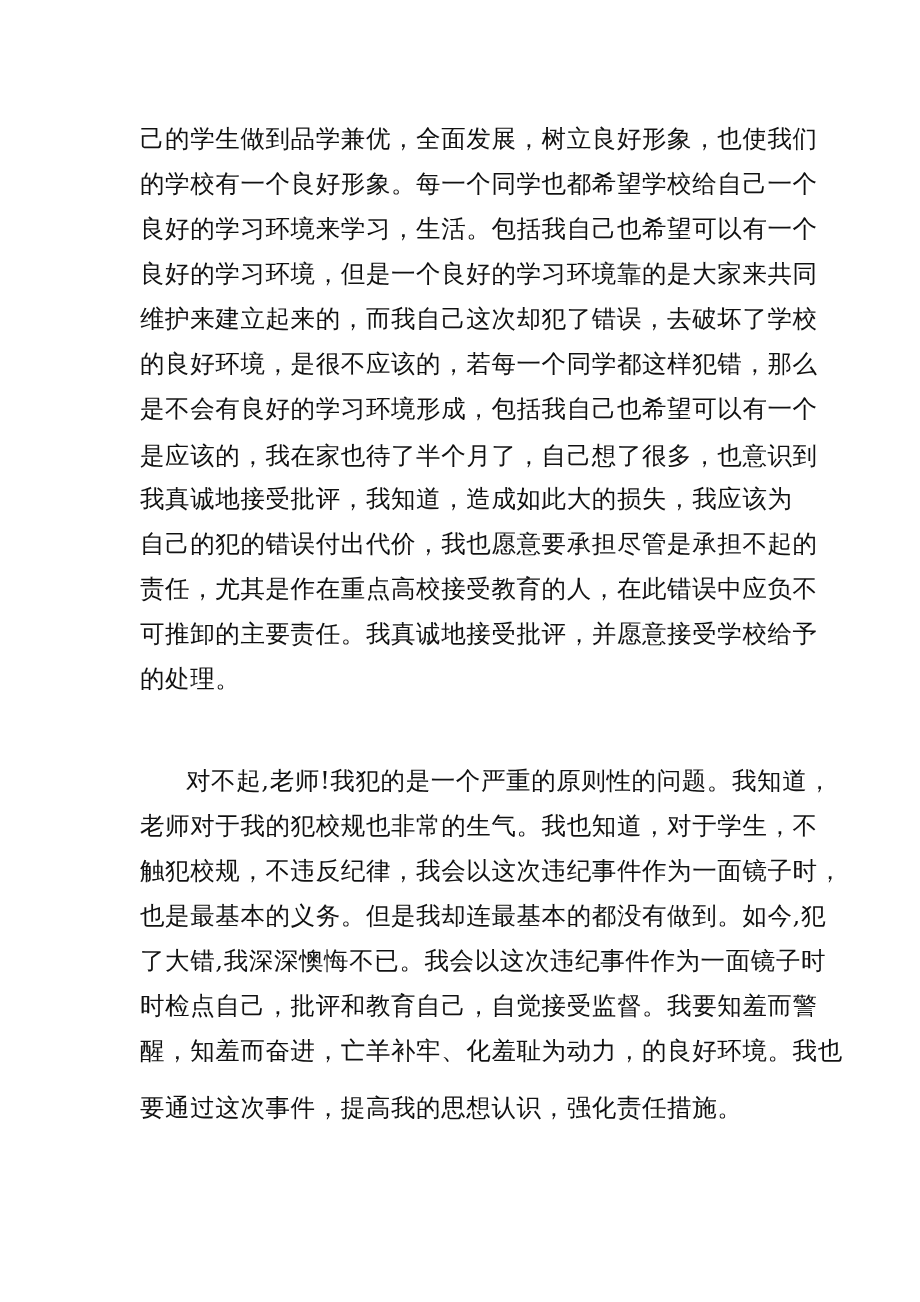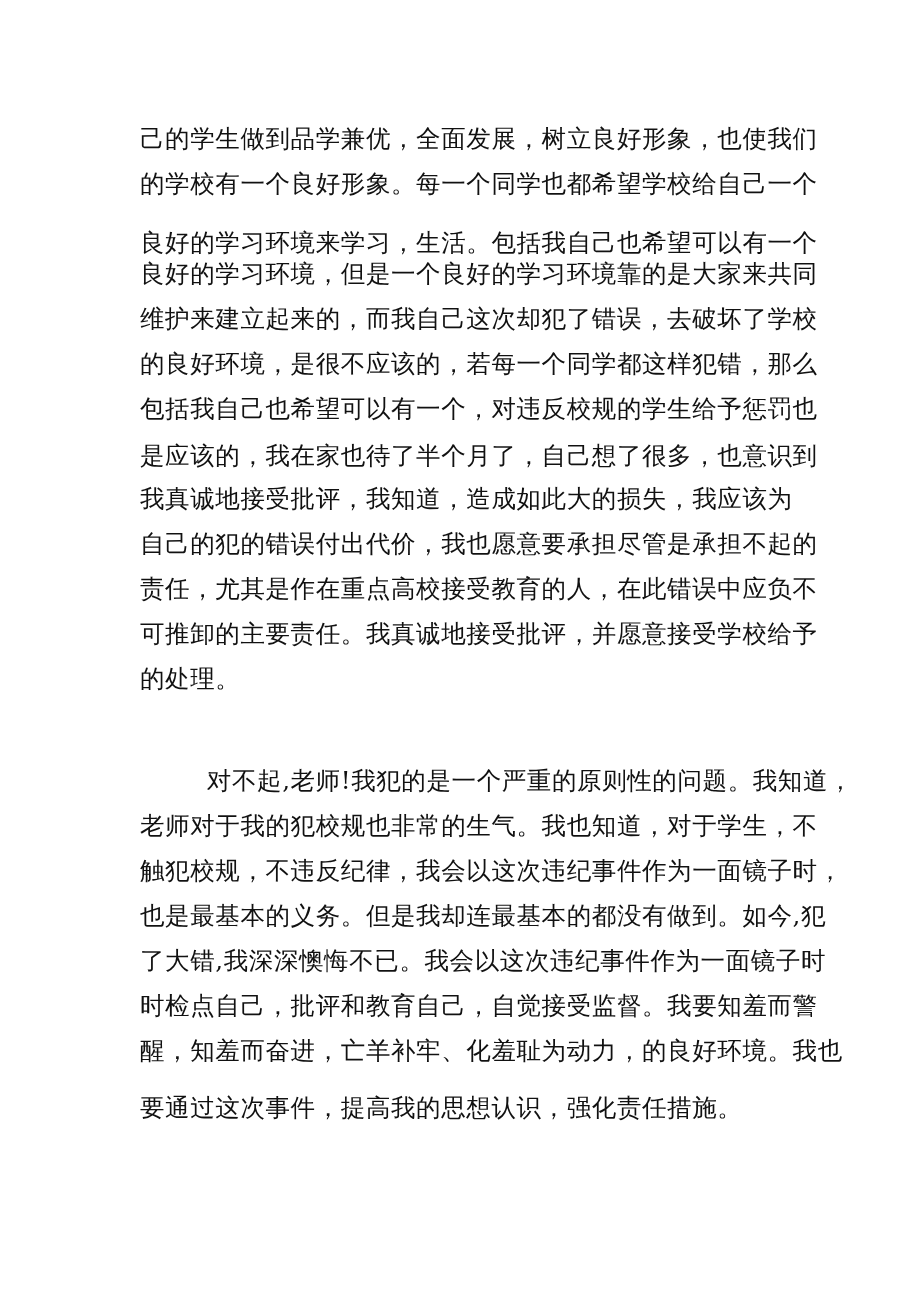--- a/index.html
+++ b/index.html
@@ -9,34 +9,34 @@
       position: absolute;
       left: 140px;
       width: 660px;
       white-space: nowrap;
       font-family: "DejaVu Serif", "Liberation Serif", serif;
       font-size: 24.5px;
       line-height: 30px;
       color: #111111;
       letter-spacing: 0.6px;
     }
-    .line.indent { left: 200px; text-align: center; }
+    .line.indent { left: 186px; }
   </style>
 </head>
 <body>
 
 <div class="page">
   <div>
     <div class="line" style="top:124px">己的学生做到品学兼优，全面发展，树立良好形象，也使我们</div>
     <div class="line" style="top:169px">的学校有一个良好形象。每一个同学也都希望学校给自己一个</div>
-    <div class="line" style="top:228px">良好的学习环境来学习，生活。包括我自己也希望可以有一个</div>
+    <div class="line" style="top:214px">良好的学习环境来学习，生活。包括我自己也希望可以有一个</div>
     <div class="line" style="top:259px">良好的学习环境，但是一个良好的学习环境靠的是大家来共同</div>
     <div class="line" style="top:304px">维护来建立起来的，而我自己这次却犯了错误，去破坏了学校</div>
     <div class="line" style="top:349px">的良好环境，是很不应该的，若每一个同学都这样犯错，那么</div>
-    <div class="line" style="top:394px">包括我自己也希望可以有一个，对违反校规的学生给予惩罚也</div>
+    <div class="line" style="top:394px">是不会有良好的学习环境形成，包括我自己也希望可以有一个</div>
     <div class="line" style="top:441px">是应该的，我在家也待了半个月了，自己想了很多，也意识到</div>
     <div class="line" style="top:484px">我真诚地接受批评，我知道，造成如此大的损失，我应该为</div>
     <div class="line" style="top:529px">自己的犯的错误付出代价，我也愿意要承担尽管是承担不起的</div>
     <div class="line" style="top:574px">责任，尤其是作在重点高校接受教育的人，在此错误中应负不</div>
     <div class="line" style="top:619px">可推卸的主要责任。我真诚地接受批评，并愿意接受学校给予</div>
     <div class="line" style="top:664px">的处理。</div>
   </div>
 
   <div>
     <div class="line indent" style="top:766px">对不起,老师!我犯的是一个严重的原则性的问题。我知道，</div>

